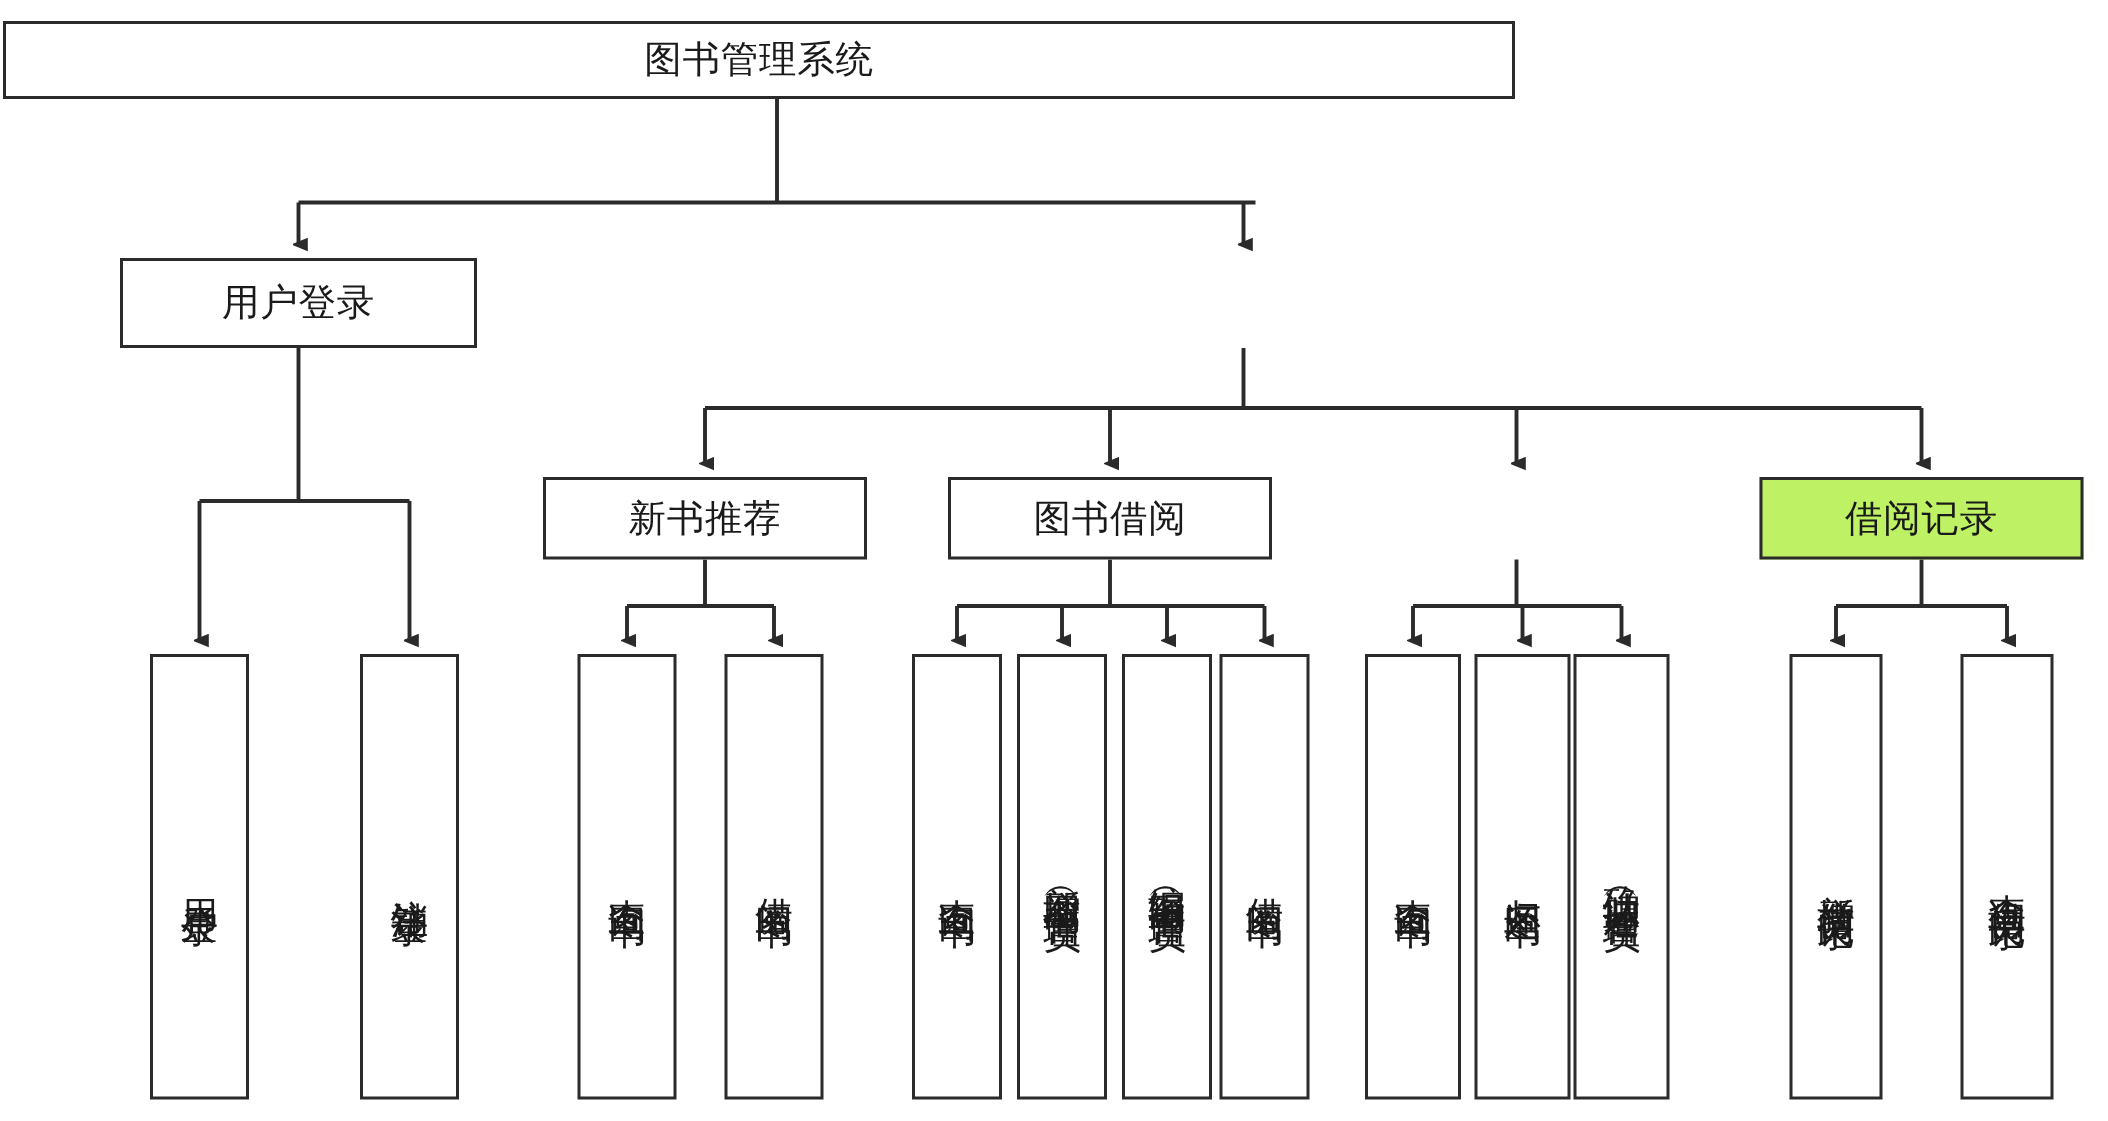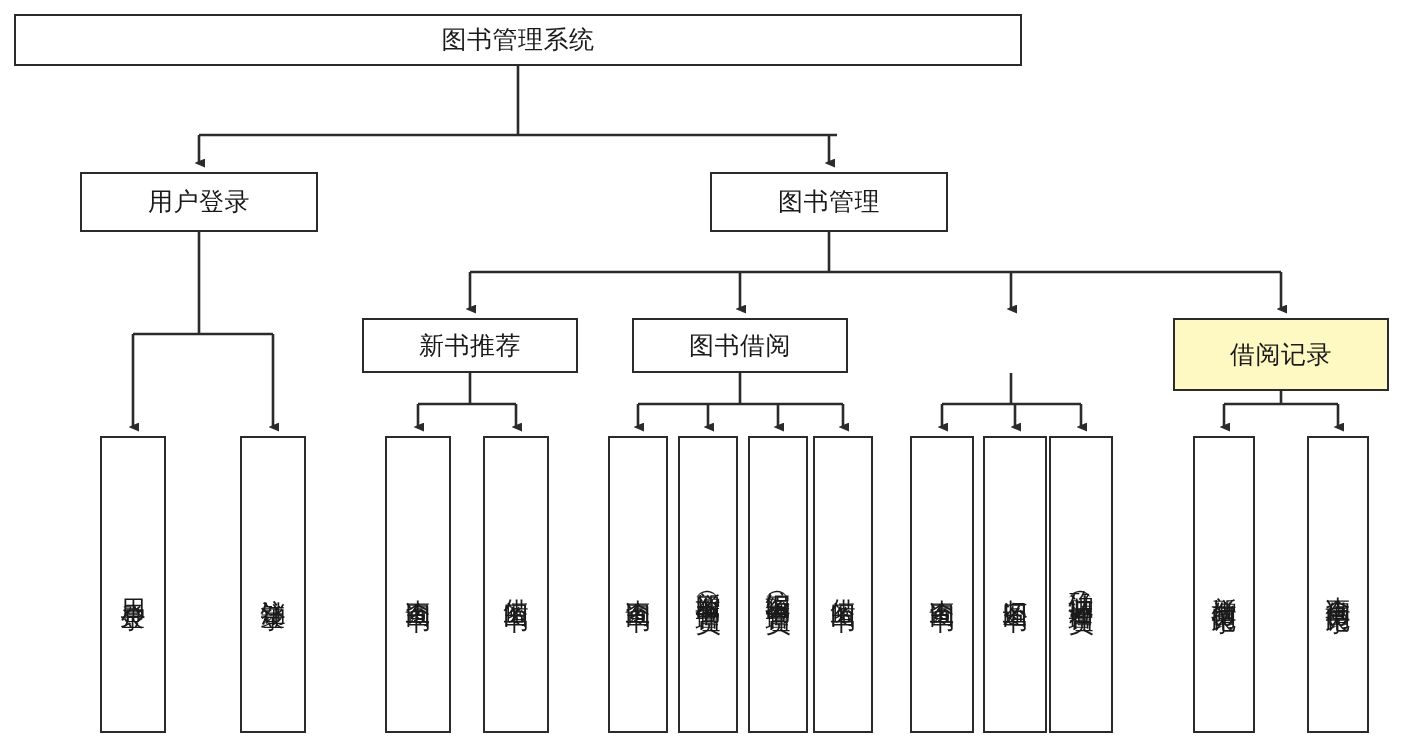--- a/index.html
+++ b/index.html
@@ -120,38 +120,35 @@
       <path d="M1015,404 L1015,427" marker-end="url(#arrow)"></path>
       <path d="M1081,404 L1081,427" marker-end="url(#arrow)"></path>
 
       <path d="M1281,373 L1281,404"></path>
       <path d="M1224,404 L1338,404"></path>
       <path d="M1224,404 L1224,427" marker-end="url(#arrow)"></path>
       <path d="M1338,404 L1338,427" marker-end="url(#arrow)"></path>
     </g>
   </svg>
 
-  <div class="node horiz" id="node-root" style="left: 14px; top: 14px; width: 1008px; height: 52px; border-color: rgb(43, 43, 43); background: rgb(255, 255, 255);">
+  <div class="node horiz" id="node-root" style="left: 2px; top: 14px; width: 1008px; height: 52px; border-color: rgb(43, 43, 43); background: rgb(255, 255, 255);">
     <span class="node-label" style="color: rgb(26, 26, 26);">图书管理系统</span>
   </div>
 
   <div class="node horiz" id="node-l2-0" style="left: 80px; top: 172px; width: 238px; height: 60px; border-color: rgb(43, 43, 43); background: rgb(255, 255, 255);">
     <span class="node-label" style="color: rgb(26, 26, 26);">用户登录</span>
-  </div>
-  <div class="node horiz" id="node-l2-1" style="left: 710px; top: 172px; width: 238px; height: 60px; border-color: rgb(43, 43, 43); background: rgb(255, 255, 255);">
-    <span class="node-label" style="color: rgb(26, 26, 26);">图书管理</span>
   </div>
 
   <div class="node horiz" id="node-l3-1" style="left: 632px; top: 318px; width: 216px; height: 55px; border-color: rgb(43, 43, 43); background: rgb(255, 255, 255);">
     <span class="node-label" style="color: rgb(26, 26, 26);">图书借阅</span>
   </div>
   <div class="node horiz" id="node-l3-0" style="left: 362px; top: 318px; width: 216px; height: 55px; border-color: rgb(43, 43, 43); background: rgb(255, 255, 255);">
     <span class="node-label" style="color: rgb(26, 26, 26);">新书推荐</span>
   </div>
-  <div class="node horiz" id="node-l3-3" style="left: 1173px; top: 318px; width: 216px; height: 73px; border-color: rgb(43, 43, 43); background: #fef9c3;">
+  <div class="node horiz" id="node-l3-3" style="left: 1173px; top: 318px; width: 216px; height: 55px; border-color: rgb(43, 43, 43); background: #bef264;">
     <span class="node-label" style="color: rgb(26, 26, 26);">借阅记录</span>
   </div>
 
   <div class="node vert" id="node-leaf-0" style="left: 100px; top: 436px; width: 66px; height: 297px; border-color: rgb(43, 43, 43); background: rgb(255, 255, 255);">
     <span class="node-label" style="color: rgb(26, 26, 26);">用户登录</span>
   </div>
   <div class="node vert" id="node-leaf-1" style="left: 240px; top: 436px; width: 66px; height: 297px; border-color: rgb(43, 43, 43); background: rgb(255, 255, 255);">
     <span class="node-label" style="color: rgb(26, 26, 26);">注销登录</span>
   </div>
   <div class="node vert" id="node-leaf-2" style="left: 385px; top: 436px; width: 66px; height: 297px; border-color: rgb(43, 43, 43); background: rgb(255, 255, 255);">

